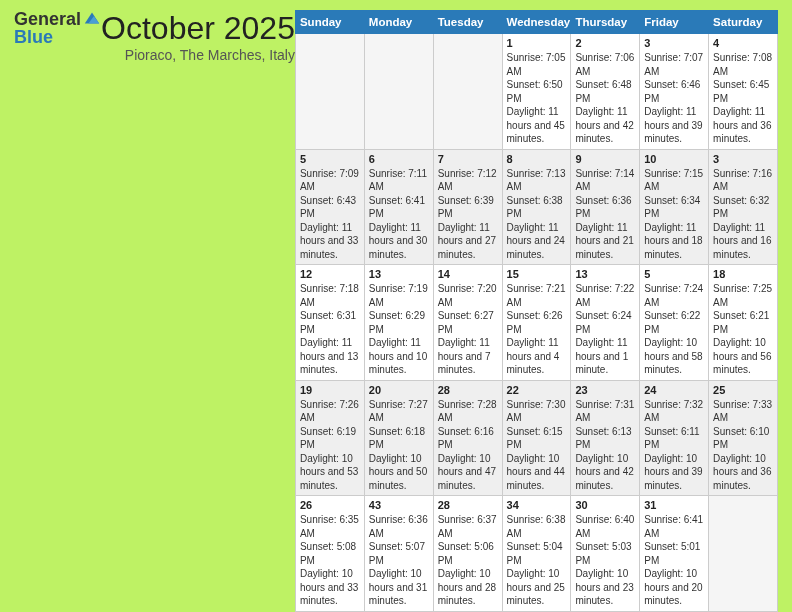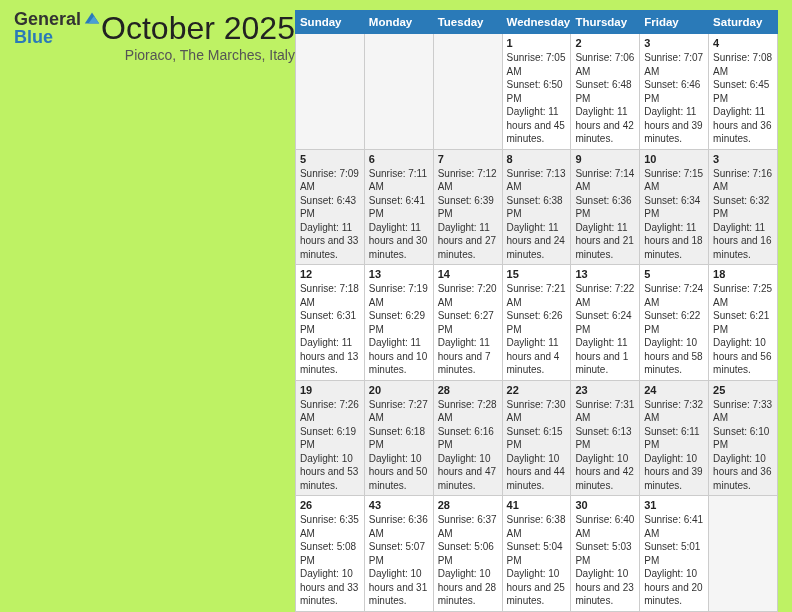--- a/index.html
+++ b/index.html
@@ -258,21 +258,21 @@
           </td>
           <td>
             <div class="day-number">43</div>
             <div class="day-info">Sunrise: 6:36 AM<br>Sunset: 5:07 PM<br>Daylight: 10 hours and 31 minutes.</div>
           </td>
           <td>
             <div class="day-number">28</div>
             <div class="day-info">Sunrise: 6:37 AM<br>Sunset: 5:06 PM<br>Daylight: 10 hours and 28 minutes.</div>
           </td>
           <td>
-            <div class="day-number">41</div>
+            <div class="day-number">34</div>
             <div class="day-info">Sunrise: 6:38 AM<br>Sunset: 5:04 PM<br>Daylight: 10 hours and 25 minutes.</div>
           </td>
           <td>
             <div class="day-number">30</div>
             <div class="day-info">Sunrise: 6:40 AM<br>Sunset: 5:03 PM<br>Daylight: 10 hours and 23 minutes.</div>
           </td>
           <td>
             <div class="day-number">31</div>
             <div class="day-info">Sunrise: 6:41 AM<br>Sunset: 5:01 PM<br>Daylight: 10 hours and 20 minutes.</div>
           </td>

